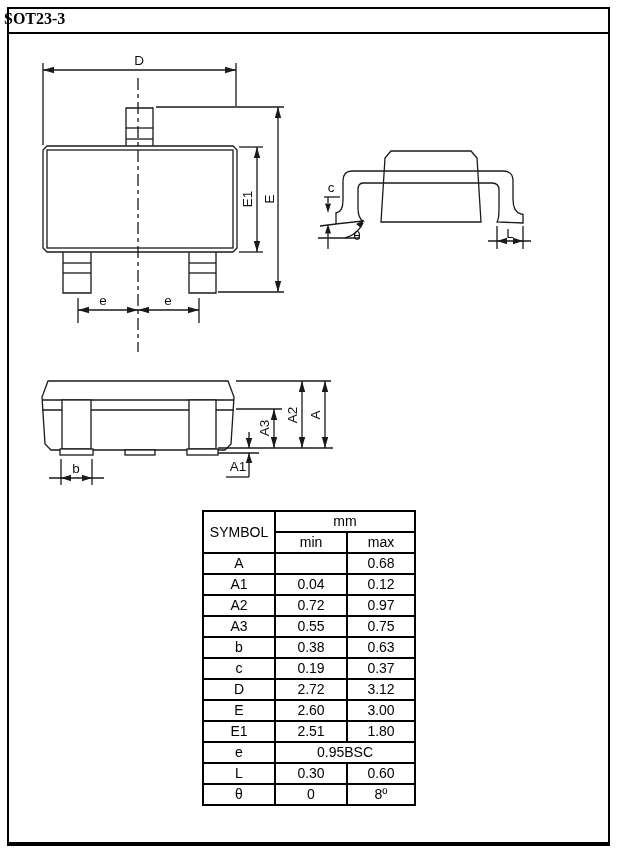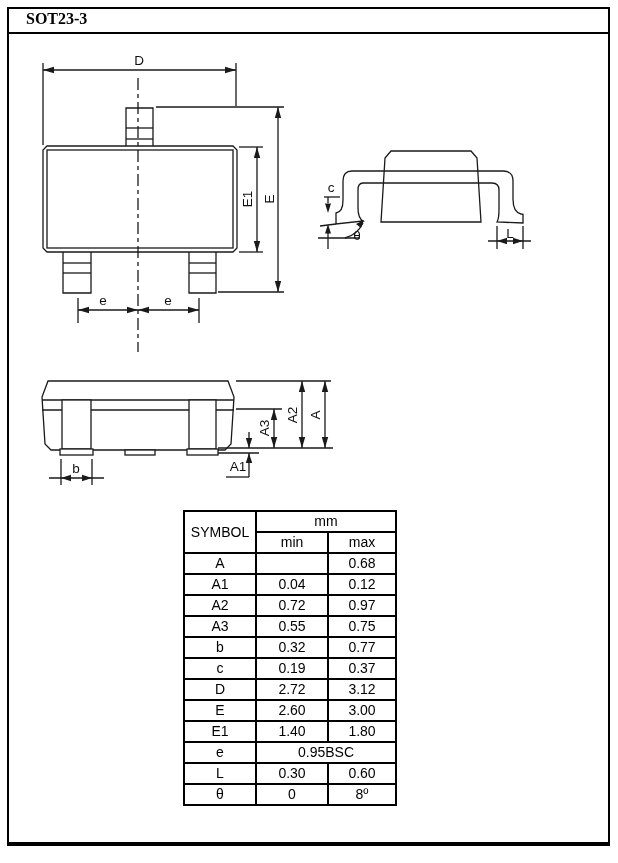--- a/index.html
+++ b/index.html
@@ -5,39 +5,39 @@
   html,body{margin:0;padding:0;}
   body{
     width:618px;height:863px;position:relative;background:#ffffff;
     font-family:"Liberation Sans", sans-serif;color:#111;overflow:hidden;
   }
   .sheet-border{
     position:absolute;left:7px;top:7px;width:603px;height:839px;
     border:2px solid #000;border-bottom-width:4px;box-sizing:border-box;
   }
   .doc-title{
-    position:absolute;left:26px;top:10px;
+    position:absolute;left:4px;top:10px;
     font-family:"Liberation Serif", serif;font-weight:bold;font-size:16px;color:#000;
   }
   .title-rule{
     position:absolute;left:7px;top:32px;width:603px;height:0;
     border-top:2px solid #000;
   }
   svg.drawing{position:absolute;left:0;top:0;}
   svg.drawing line, svg.drawing path, svg.drawing rect, svg.drawing polygon.outline{
     stroke:#1a1a1a;stroke-width:1.3;fill:none;
   }
   svg.drawing polygon.arrow{fill:#1a1a1a;stroke:none;}
   svg.drawing rect.lead{fill:#ffffff;}
   svg.drawing text{
     font-family:"Liberation Sans", sans-serif;font-size:13.5px;fill:#111;
     stroke:none;
   }
   table.dims{
-    position:absolute;left:183px;top:510px;width:212px;
+    position:absolute;left:202px;top:510px;width:212px;
     border-collapse:collapse;table-layout:fixed;
     font-size:14px;color:#000;
   }
   table.dims th, table.dims td{
     border:2px solid #000;height:19px;line-height:19px;padding:0;
     text-align:center;vertical-align:middle;font-weight:normal;
   }
 </style>
 </head>
 <body>
@@ -210,41 +210,41 @@
         <td>0.72</td>
         <td>0.97</td>
       </tr>
       <tr>
         <td>A3</td>
         <td>0.55</td>
         <td>0.75</td>
       </tr>
       <tr>
         <td>b</td>
-        <td>0.32</td>
-        <td>0.77</td>
+        <td>0.38</td>
+        <td>0.63</td>
       </tr>
       <tr>
         <td>c</td>
         <td>0.19</td>
         <td>0.37</td>
       </tr>
       <tr>
         <td>D</td>
         <td>2.72</td>
         <td>3.12</td>
       </tr>
       <tr>
         <td>E</td>
         <td>2.60</td>
         <td>3.00</td>
       </tr>
       <tr>
         <td>E1</td>
-        <td>1.40</td>
+        <td>2.51</td>
         <td>1.80</td>
       </tr>
       <tr>
         <td>e</td>
         <td colspan="2">0.95BSC</td>
       </tr>
       <tr>
         <td>L</td>
         <td>0.30</td>
         <td>0.60</td>

